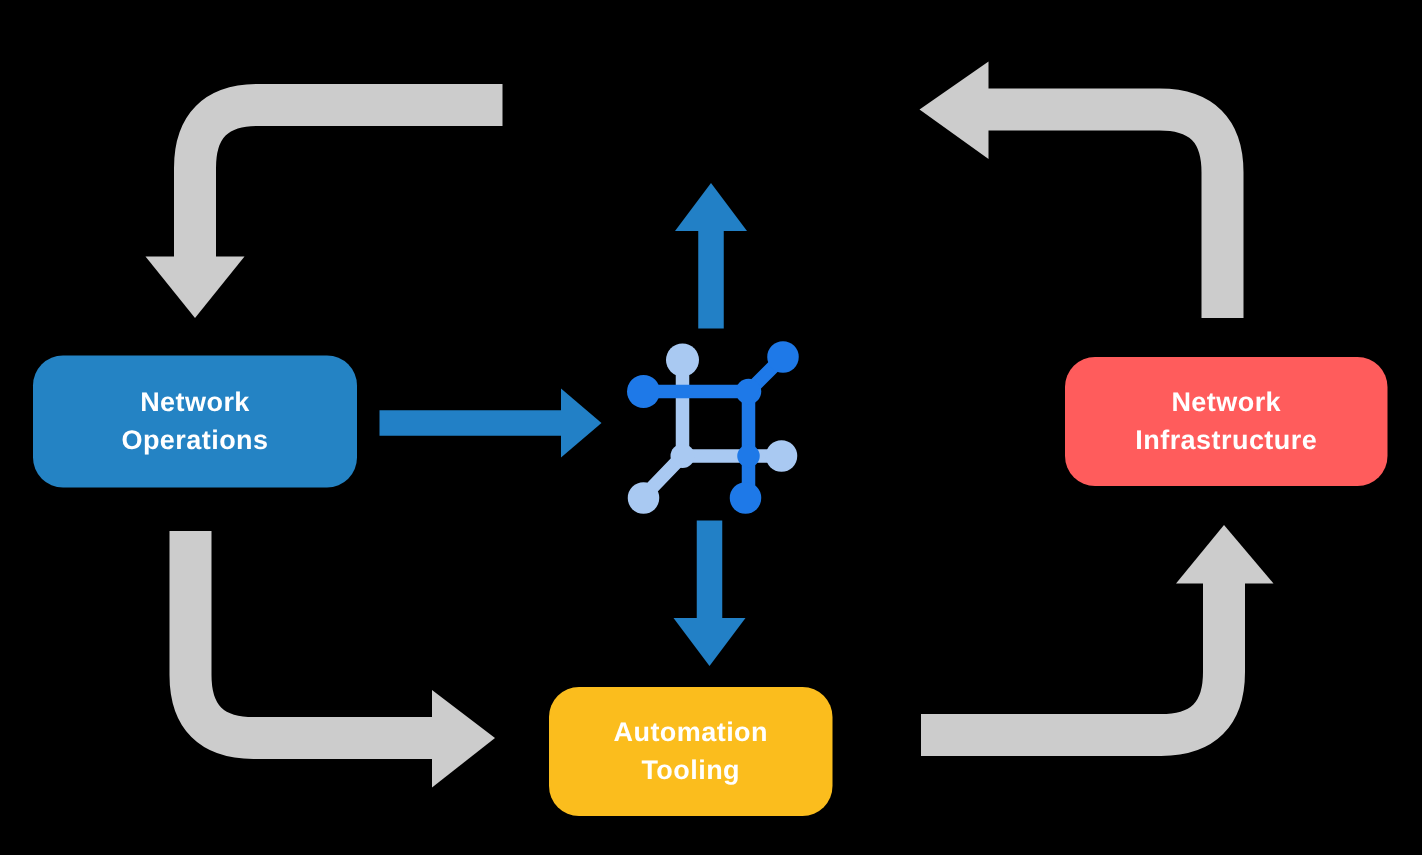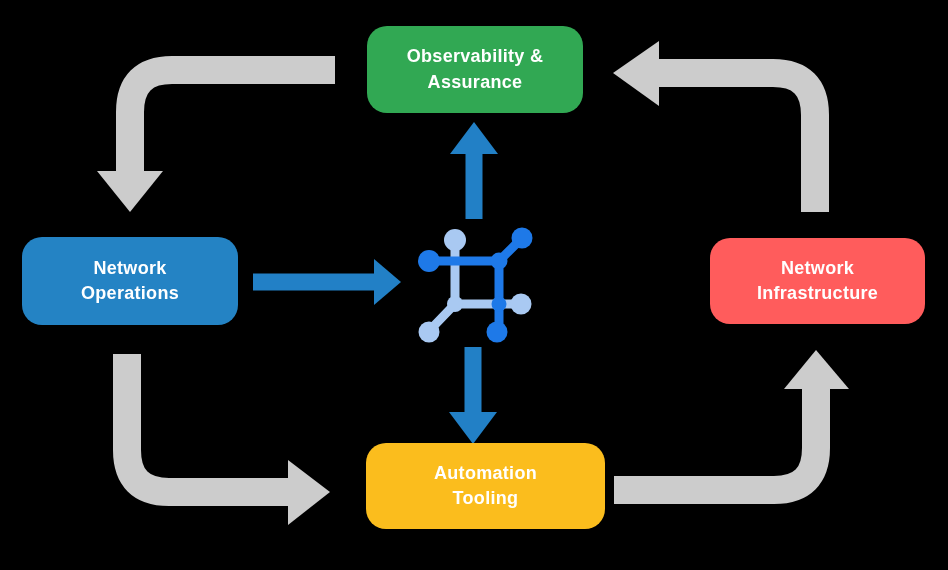--- a/index.html
+++ b/index.html
@@ -26,21 +26,21 @@
     color: var(--text, #fff);
     font-size: 18px;
     font-weight: 600;
     letter-spacing: 0.3px;
     line-height: 1.4;
   }
   .node .label { white-space: pre-line; }
   #node-observability { left: 367px; top: 26px;  width: 216px; height: 87px; background: var(--observability, #31A853); }
   #node-operations    { left: 22px;  top: 237px; width: 216px; height: 88px; background: var(--operations, #2483C4); }
   #node-infrastructure{ left: 710px; top: 238px; width: 215px; height: 86px; background: var(--infrastructure, #FF5C5C); }
-  #node-tooling       { left: 366px; top: 443px; width: 239px; height: 86px; background: var(--tooling, #FBBD1D); }
+  #node-tooling       { left: 366px; top: 458px; width: 189px; height: 86px; background: var(--tooling, #FBBD1D); }
 
   .gray-arrow path   { stroke: var(--flow-arrow, #CCCCCC); stroke-width: 28; fill: none; }
   .gray-arrow polygon{ fill: var(--flow-arrow, #CCCCCC); }
   .blue-arrow path   { stroke: var(--accent-arrow, #2280C6); stroke-width: 17; fill: none; }
   .blue-arrow polygon{ fill: var(--accent-arrow, #2280C6); }
 
   .icon-light line   { stroke: var(--icon-light, #A9C9F2); stroke-width: 9; stroke-linecap: round; }
   .icon-light circle { fill: var(--icon-light, #A9C9F2); }
   .icon-dark line    { stroke: var(--icon-dark, #1E79E8); stroke-width: 9; stroke-linecap: round; }
   .icon-dark circle  { fill: var(--icon-dark, #1E79E8); }
@@ -98,24 +98,20 @@
         <line x1="499" y1="261" x2="499" y2="331"></line>
         <circle cx="429" cy="261" r="11"></circle>
         <circle cx="522" cy="238" r="10.5"></circle>
         <circle cx="497" cy="332" r="10.5"></circle>
         <circle cx="499" cy="261" r="8.5"></circle>
         <circle cx="499" cy="304" r="7.5"></circle>
       </g>
     </g>
   </svg>
 
-  <div class="node" id="node-observability">
-    <span class="label">Observability &amp;
-Assurance</span>
-  </div>
 
   <div class="node" id="node-operations">
     <span class="label">Network
 Operations</span>
   </div>
 
   <div class="node" id="node-infrastructure">
     <span class="label">Network
 Infrastructure</span>
   </div>

